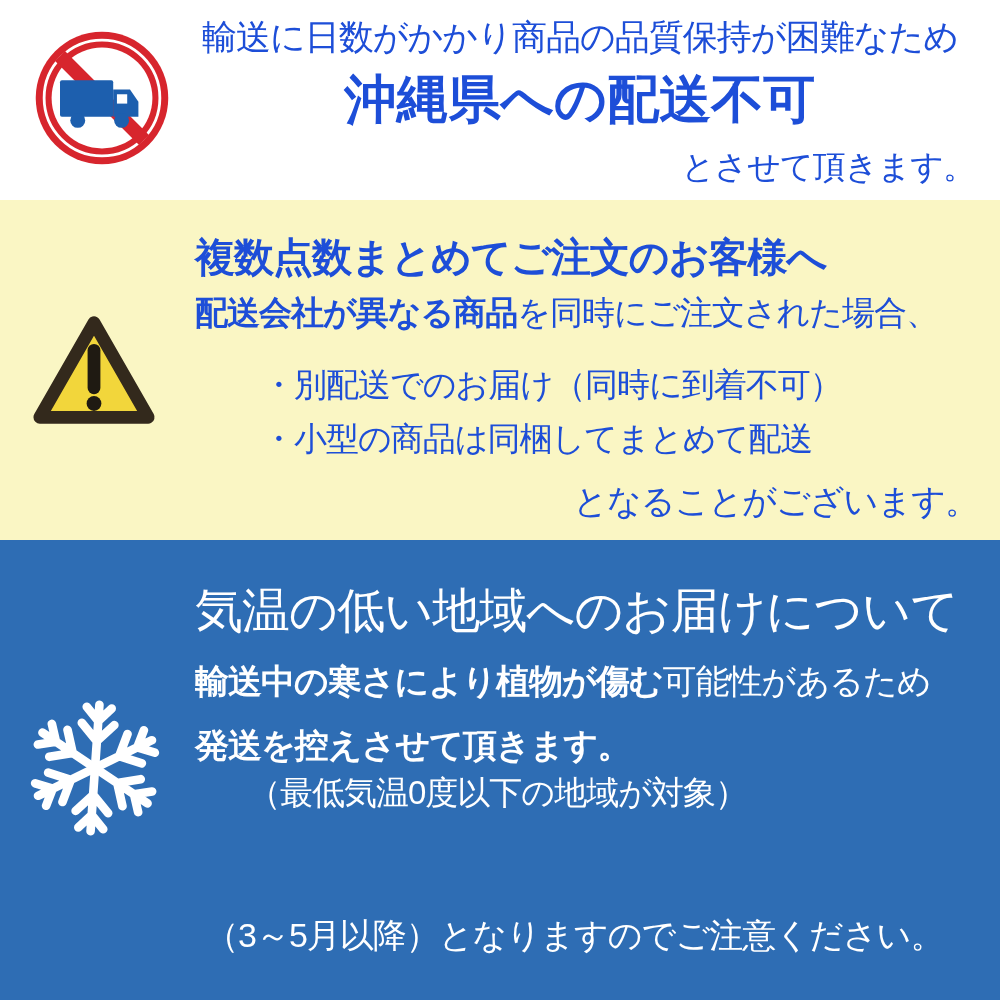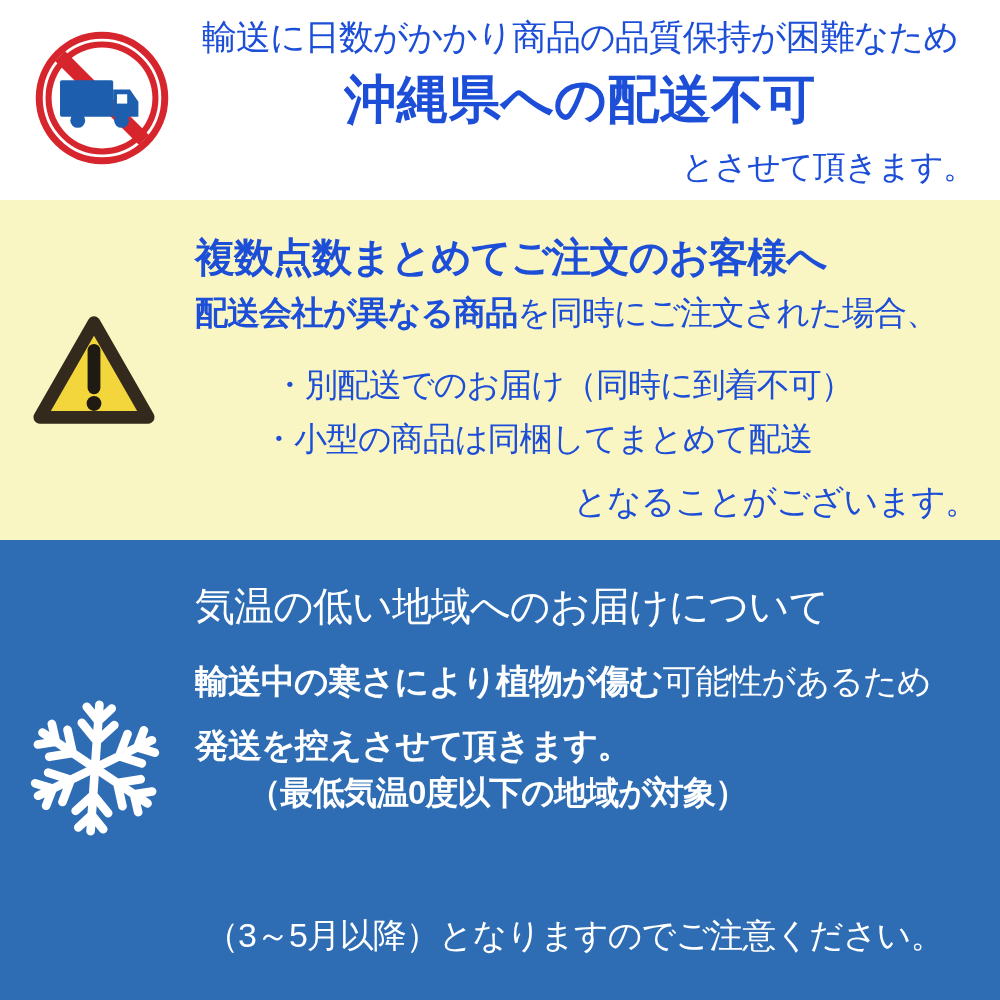--- a/index.html
+++ b/index.html
@@ -19,29 +19,29 @@
   .w{color:#ffffff;}
   .icon{position:absolute;}
   
   .ok-reason{left:170px;right:10px;top:17px;font-size:35px;font-weight:500;text-align:center;}
   .ok-headline{left:170px;right:10px;top:70px;font-size:52px;font-weight:800;text-align:center;letter-spacing:0px;}
   .ok-suffix{right:25px;top:148px;font-size:33px;font-weight:400;}
   
   .mo-heading{left:195px;top:22px;font-size:40px;font-weight:700;margin-top:12px;}
   .mo-cond{left:195px;top:94px;font-size:33px;font-weight:400;}
   .mo-cond b{font-weight:700;}
-  .mo-b1{left:262px;top:166px;font-size:33px;font-weight:500;margin-left:11px;}
+  .mo-b1{left:262px;top:166px;font-size:33px;font-weight:500;}
   .mo-b2{left:262px;top:220px;font-size:33px;font-weight:500;}
   .mo-out{right:22px;top:282px;font-size:34px;font-weight:400;}
   
-  .cr-heading{left:195px;top:43px;font-size:40px;font-weight:500;}
+  .cr-heading{left:195px;top:43px;font-size:48px;font-weight:500;}
   .cr-reason{left:195px;top:122px;font-size:34px;font-weight:400;}
   .cr-reason b{font-weight:700;}
   .cr-action{left:195px;top:186px;font-size:34px;font-weight:700;}
-  .cr-note{left:248px;top:234px;font-size:33px;font-weight:700;}
+  .cr-note{left:248px;top:234px;font-size:33px;font-weight:400;}
   .cr-opt1{left:198px;top:326px;font-size:34px;font-weight:500;}
   .cr-opt2{left:205px;top:376px;font-size:34px;font-weight:500;}
 </style>
 </head>
 <body>
 
 <div class="canvas">
 
   <div class="section sec-okinawa">
     <div class="icon" style="left:32px;top:28px;width:140px;height:140px;">

